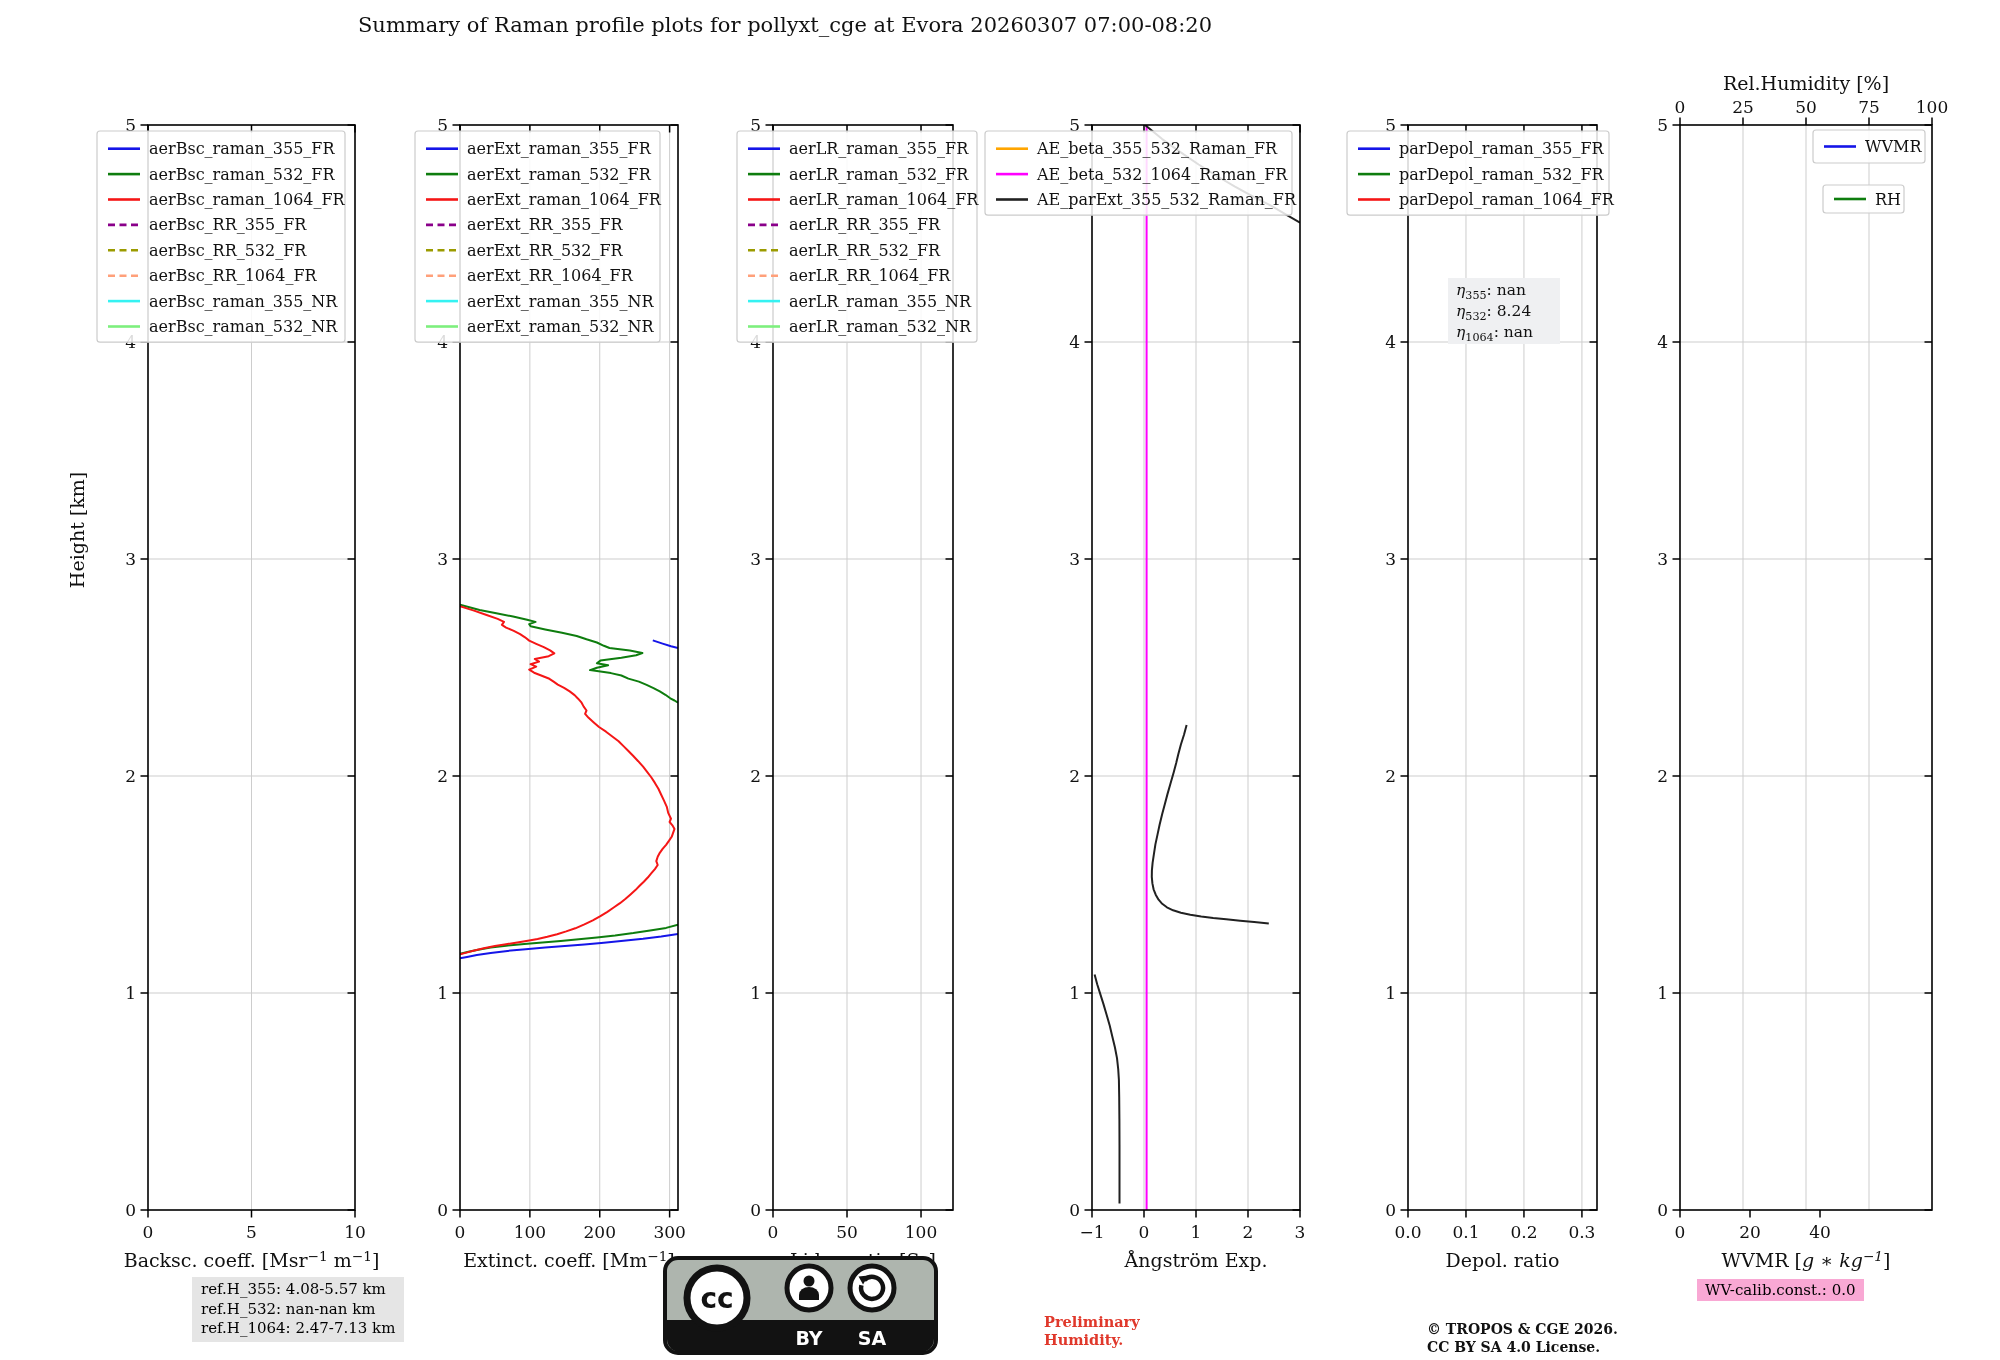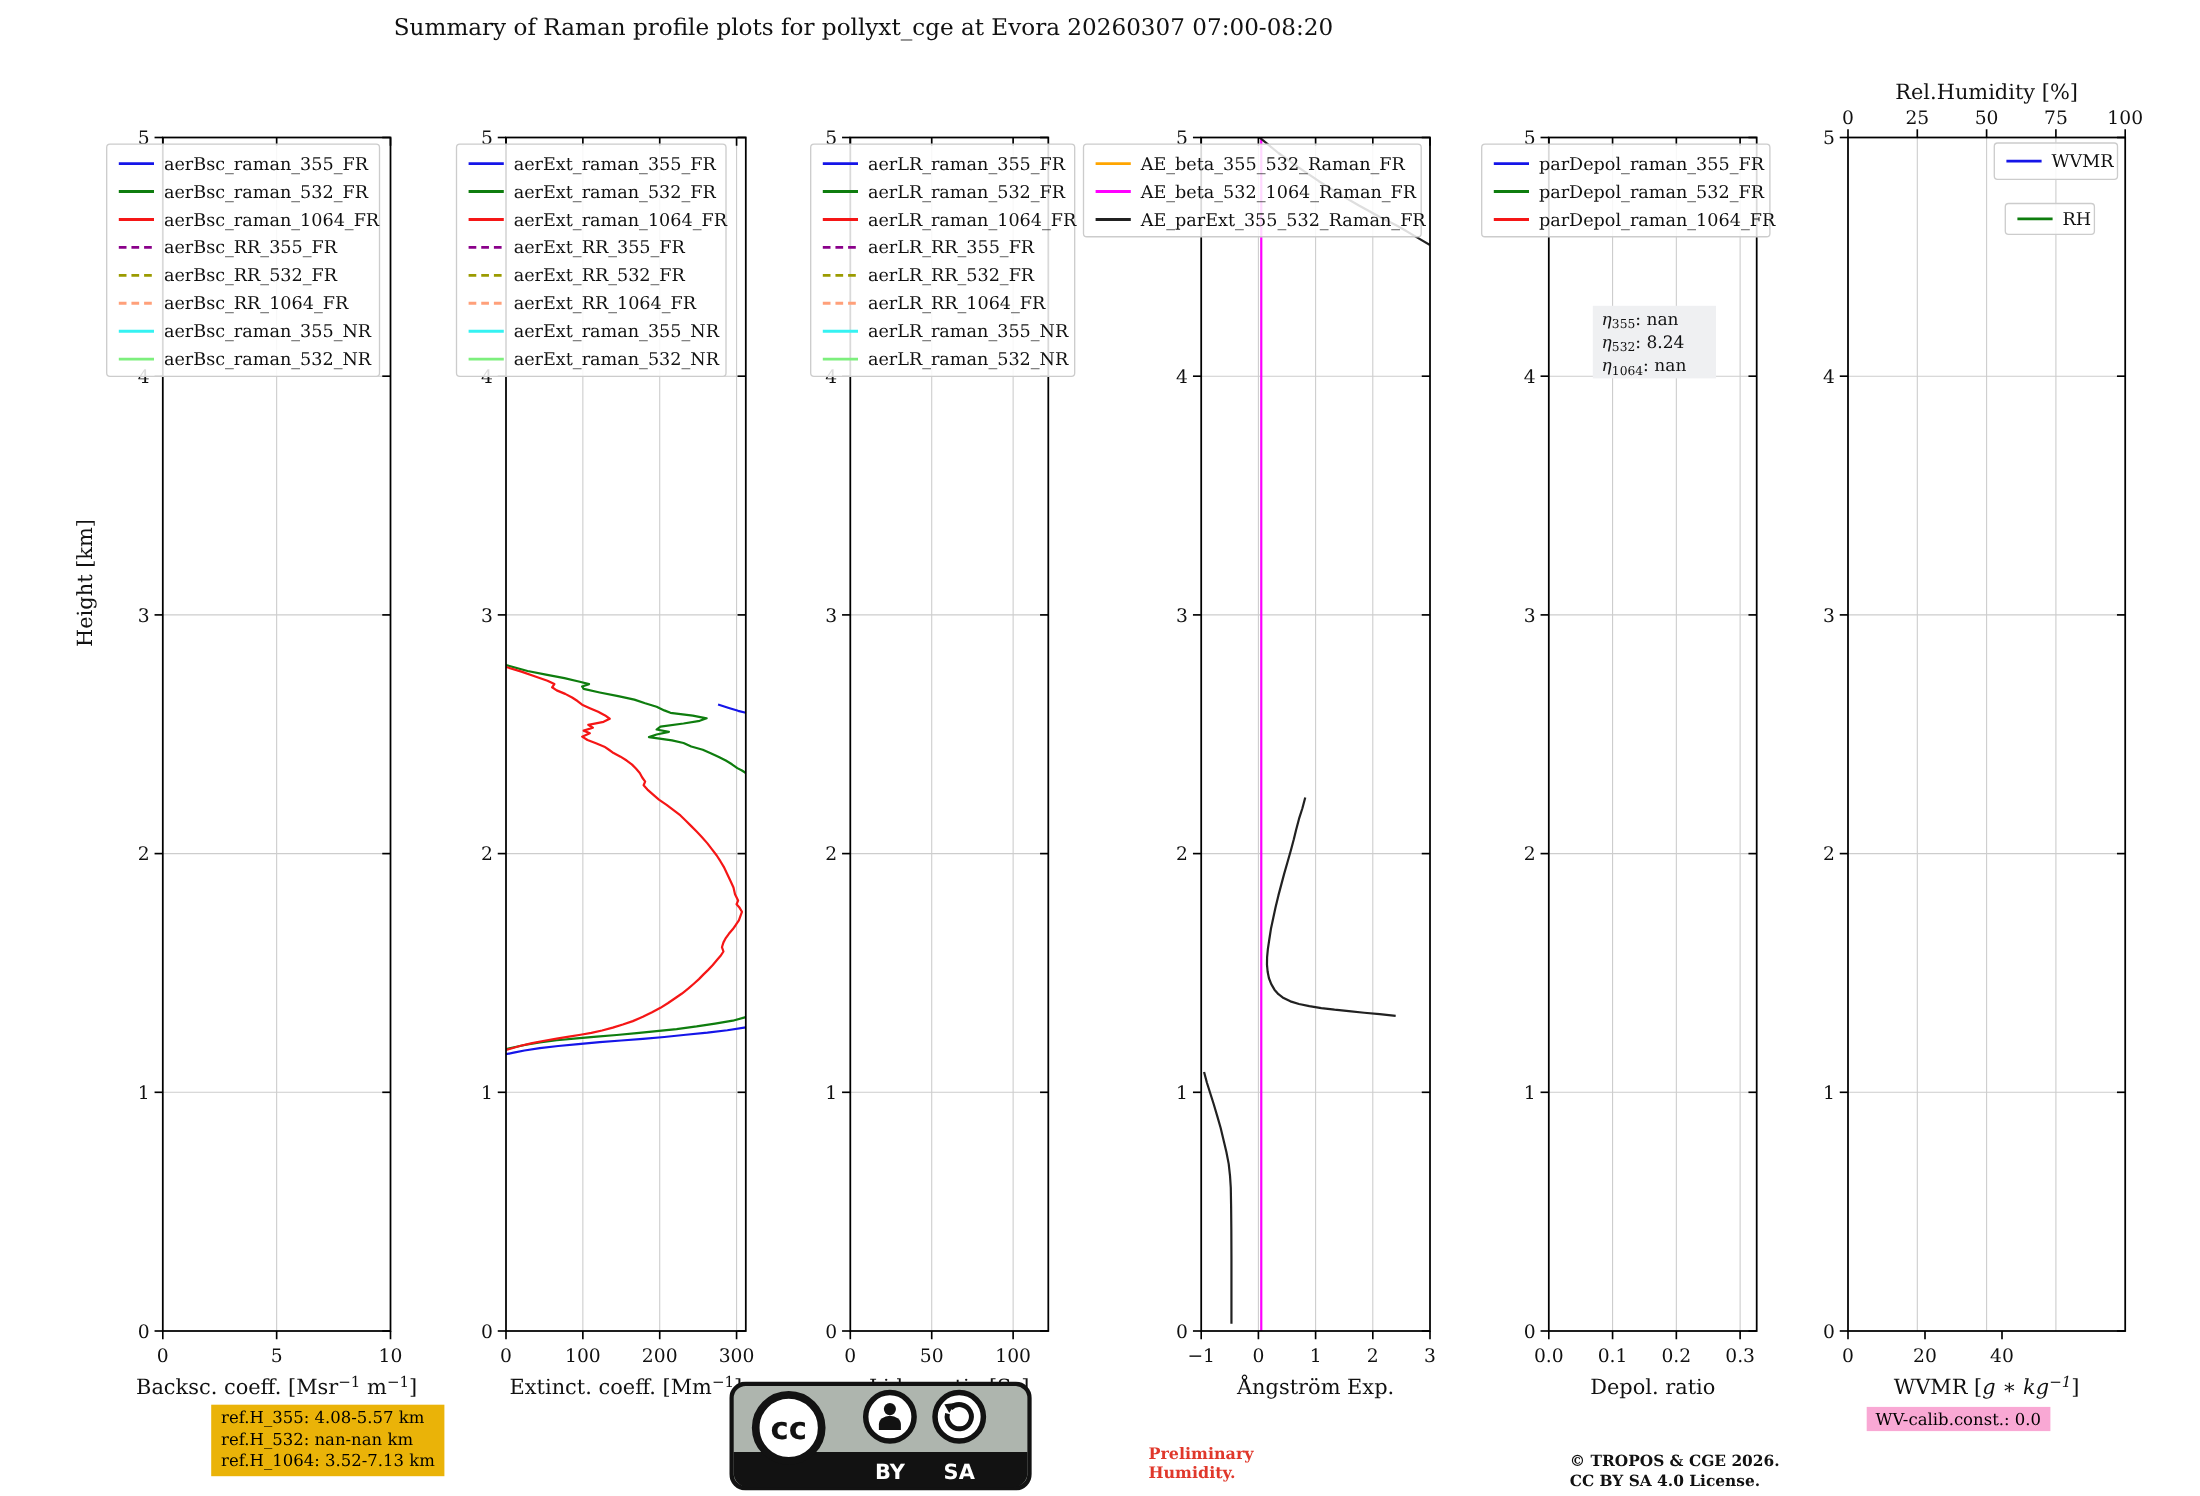--- a/index.html
+++ b/index.html
@@ -1,21 +1,21 @@
 <!DOCTYPE html>
 <html><head>
 <meta charset="utf-8">
 <style>
   html,body{margin:0;padding:0;background:#ffffff;}
   .page{position:relative;width:2000px;height:1360px;background:#ffffff;
         font-family:"DejaVu Serif", serif;color:#000;overflow:hidden;}
   .fig-title{position:absolute;left:0;top:13px;width:1570px;text-align:center;
         font-size:21px;color:#111;}
   #plot-canvas{position:absolute;left:0;top:0;}
-  .ref-box{position:absolute;left:192px;top:1277px;background:#eab308;
+  .ref-box{position:absolute;left:192px;top:1277px;background:#e5e5e5;
         padding:3px 9px;font-size:15px;line-height:1.3;}
   .wv-note{position:absolute;left:1697px;top:1279px;background:#f9a8d4;
         padding:2px 8px;font-size:15px;}
   .preliminary{position:absolute;left:1000px;top:1313px;color:#e0382b;
         font-weight:bold;font-size:14.5px;line-height:1.25;margin-left:44px;}
   .tropos{position:absolute;left:1427px;top:1320px;color:#111;
         font-weight:bold;font-size:14px;line-height:1.3;}
   .cc-badge{position:absolute;left:663px;top:1256px;}
 </style>
 </head>
@@ -422,21 +422,21 @@
           <line x1="1834" y1="199" x2="1866" y2="199" stroke="#0e7d0e" stroke-width="2.6"></line>
           <text x="1875" y="204.5" text-anchor="start" fill="#111" font-size="16" font-family="DejaVu Serif, serif"><tspan>RH</tspan></text>
         </g>
       </g>
       <text x="0" y="0" text-anchor="middle" fill="#111" font-size="19" font-family="DejaVu Serif, serif" transform="translate(84,530) rotate(-90)"><tspan>Height [km]</tspan></text>
     </svg>
 
   <div class="ref-box">
     <div>ref.H_355: 4.08-5.57 km</div>
     <div>ref.H_532: nan-nan km</div>
-    <div>ref.H_1064: 3.52-7.13 km</div>
+    <div>ref.H_1064: 2.47-7.13 km</div>
   </div>
 
   <svg class="cc-badge" width="275" height="99" viewBox="0 0 275 99">
     <rect x="2" y="2" width="271" height="95" rx="13" fill="#aeb5ae" stroke="#121212" stroke-width="4"></rect>
     <path d="M4 64 h267 v19 a13 13 0 0 1 -13 13 H17 a13 13 0 0 1 -13 -13 z" fill="#121212"></path>
     <circle cx="54" cy="42" r="30" fill="#ffffff" stroke="#121212" stroke-width="7"></circle>
     <text x="54" y="52" text-anchor="middle" font-family="DejaVu Sans, sans-serif" font-weight="bold" font-size="28" fill="#121212">cc</text>
     <circle cx="146" cy="32" r="22" fill="#ffffff" stroke="#121212" stroke-width="5"></circle>
     <circle cx="146" cy="25" r="5.5" fill="#121212"></circle>
     <path d="M136 44 v-5 a10 8 0 0 1 20 0 v5 z" fill="#121212"></path>

